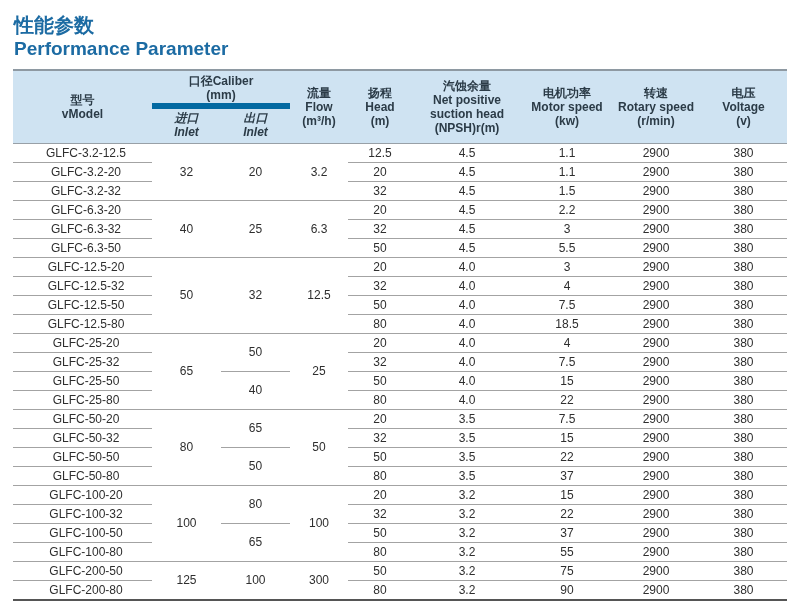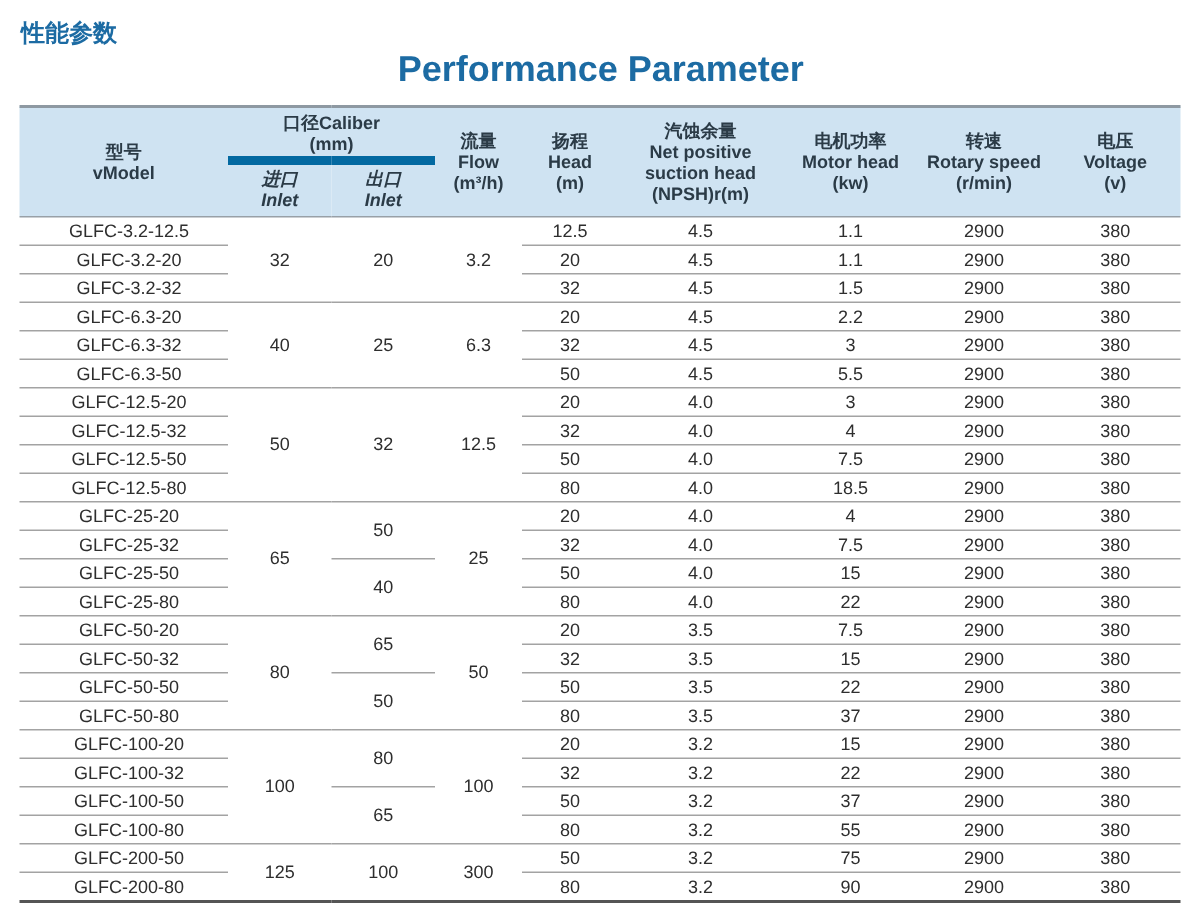--- a/index.html
+++ b/index.html
@@ -1,21 +1,21 @@
 <!DOCTYPE html>
 <html><head>
 <meta charset="utf-8">
 <style>
   html,body { margin:0; padding:0; background:#ffffff; }
   body { width:800px; height:602px; overflow:hidden;
          font-family:"Liberation Sans", sans-serif; }
   .page { padding:10px 13px 0 13px; }
 
-  .title-zh { color:#1c6ba3; font-size:16px; font-weight:700; margin:3px 0 0 1px; line-height:1.2; }
-  .title-en { color:#1c6ba3; font-size:24px; font-weight:700; margin:1px 0 8px 1px; line-height:1.2;text-align:center; }
+  .title-zh { color:#1c6ba3; font-size:20px; font-weight:700; margin:3px 0 0 1px; line-height:1.2; }
+  .title-en { color:#1c6ba3; font-size:19px; font-weight:700; margin:1px 0 8px 1px; line-height:1.2; }
 
   table.perf { border-collapse:collapse; table-layout:fixed; width:774px;
                border-bottom:2px solid #555; }
 
   thead th { background:#cfe3f2; color:#2b3b47; font-size:12px; font-weight:700;
              line-height:14px; padding:2px 0; vertical-align:middle;
              border-bottom:1px solid #98a0a7; }
   thead tr.hrow1 th { border-top:2px solid #8e99a2; }
   th.caliber-th { border-bottom:6px solid #0369a1; padding:3px 0 1px 0; }
   thead tr.hrow2 th { border-top:none; padding:2px 0 4px 0;font-style:italic; }
@@ -65,21 +65,21 @@
           <div>(m)</div>
         </th>
         <th rowspan="2">
           <div>汽蚀余量</div>
           <div>Net positive</div>
           <div>suction head</div>
           <div>(NPSH)r(m)</div>
         </th>
         <th rowspan="2">
           <div>电机功率</div>
-          <div>Motor head</div>
+          <div>Motor speed</div>
           <div>(kw)</div>
         </th>
         <th rowspan="2">
           <div>转速</div>
           <div>Rotary speed</div>
           <div>(r/min)</div>
         </th>
         <th rowspan="2">
           <div>电压</div>
           <div>Voltage</div>

